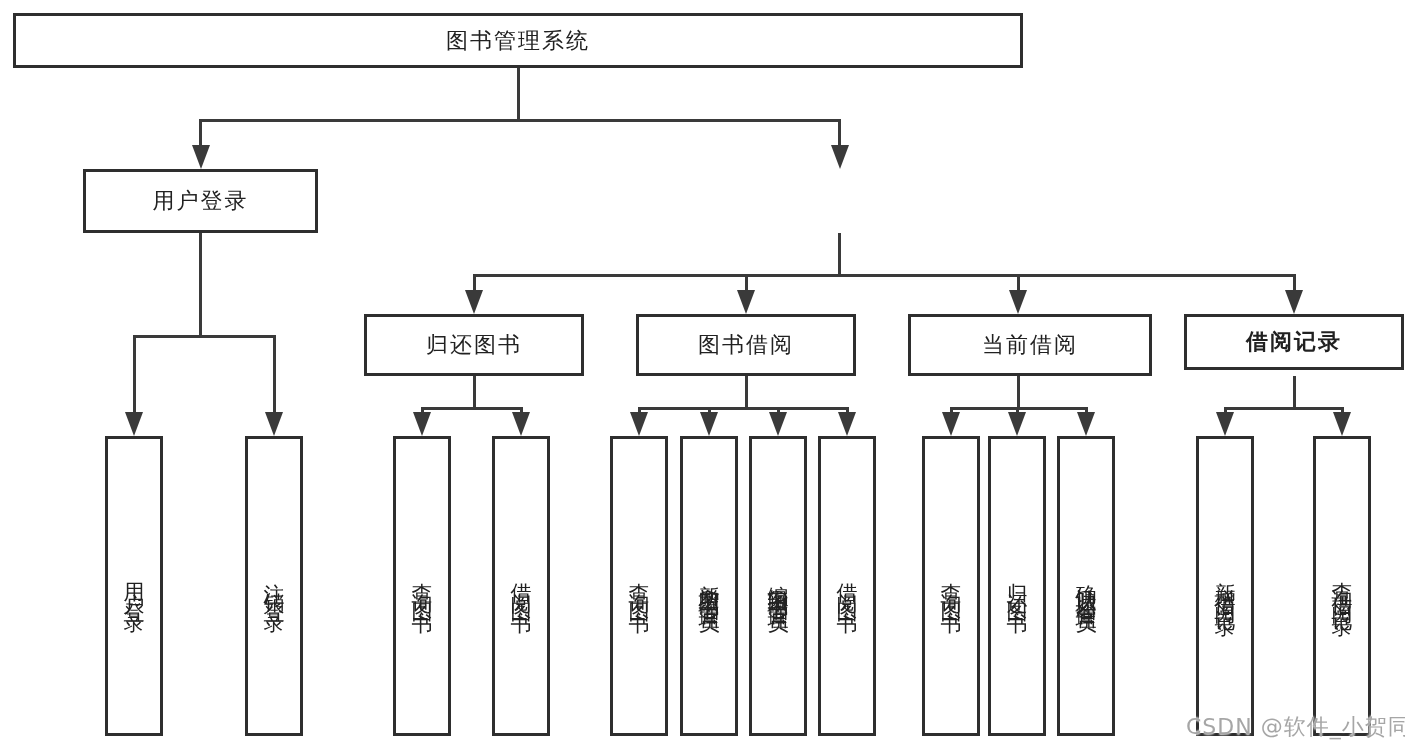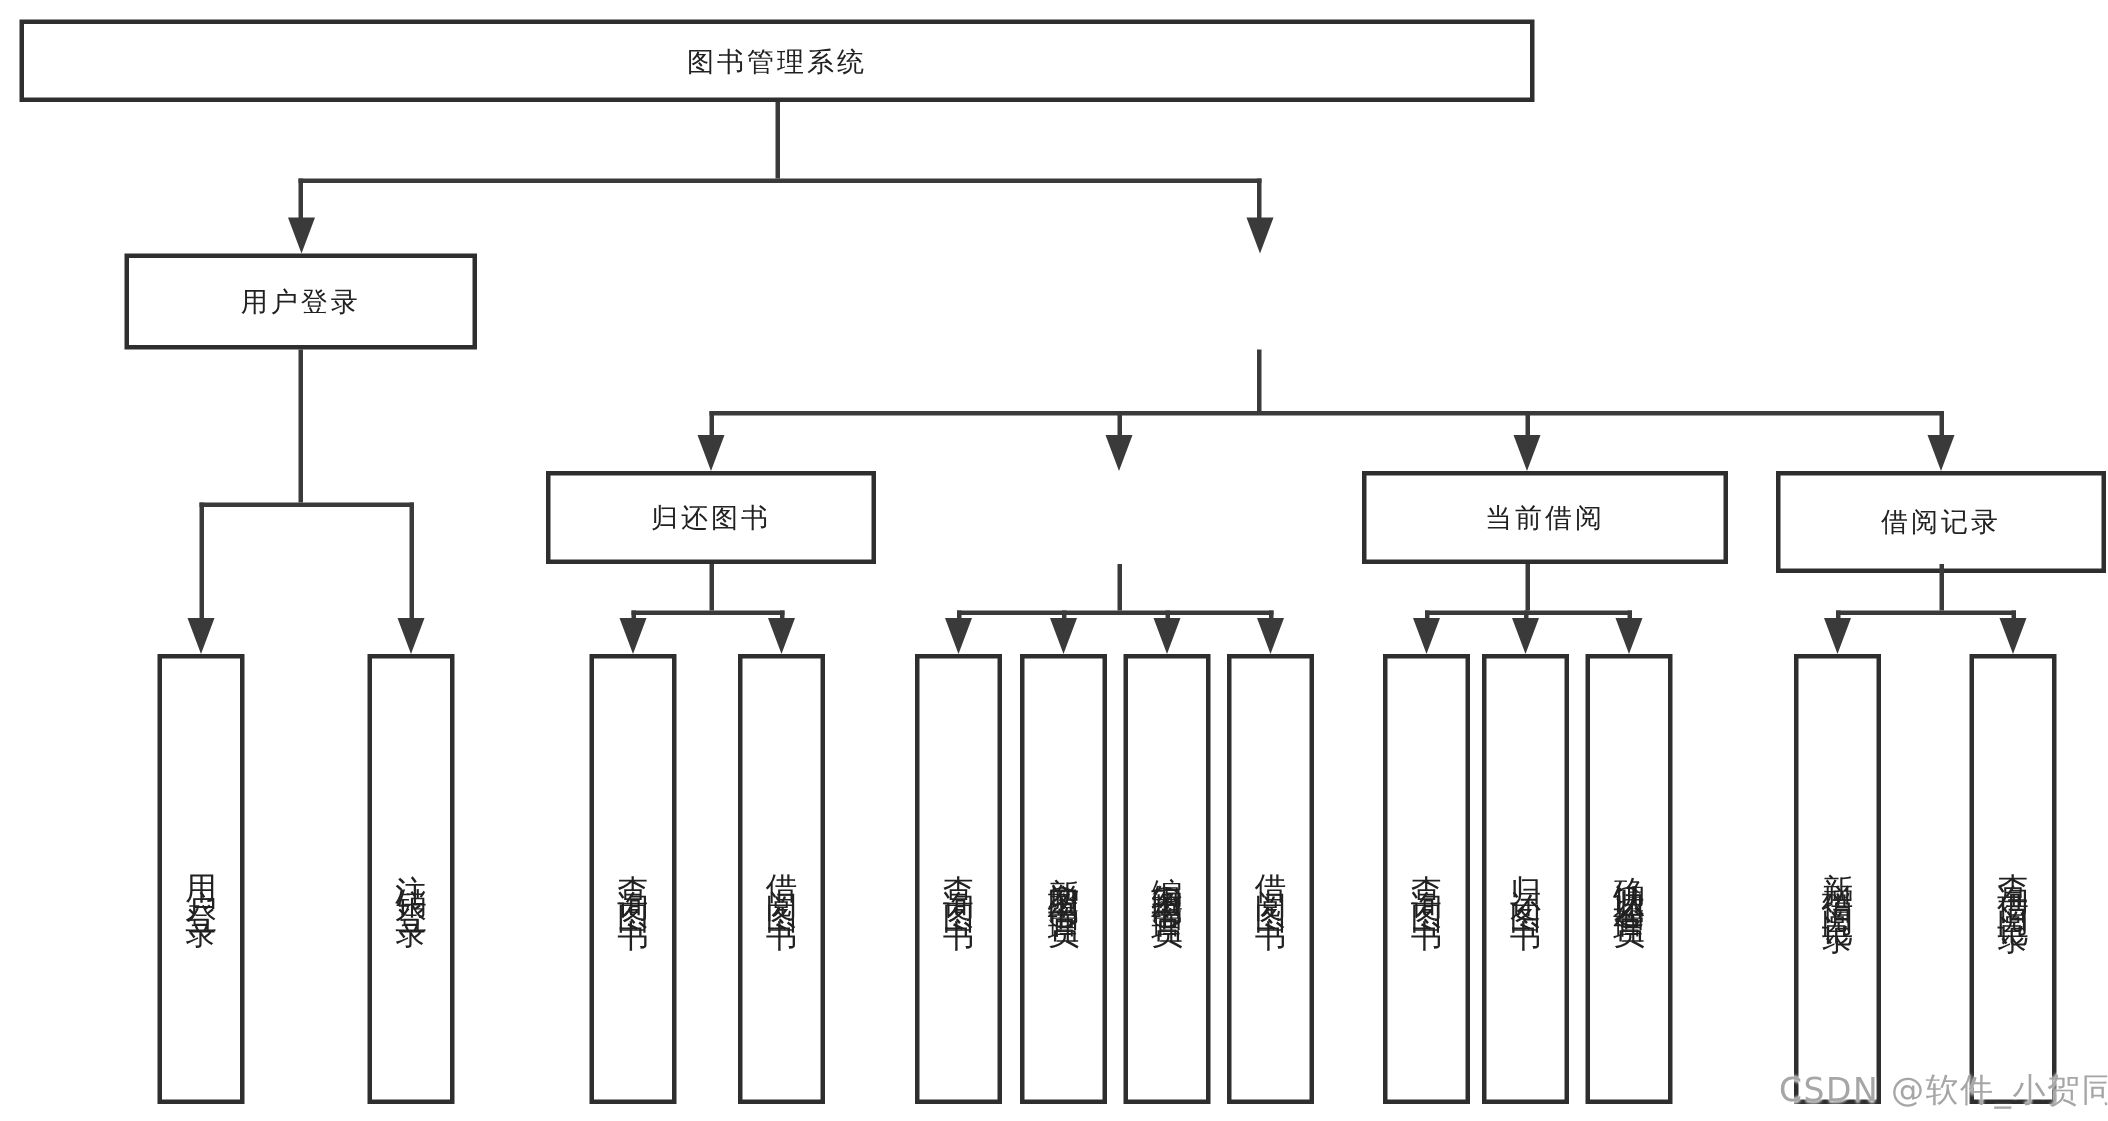--- a/index.html
+++ b/index.html
@@ -11,21 +11,21 @@
     overflow:hidden;
   }
   .box {
     position:absolute;
     border:3px solid #2e2e2e;
     background:#ffffff;
     box-sizing:border-box;
     display:flex; align-items:center; justify-content:center;
     color:#212121;
   }
-  .hlabel { font-size:18px; letter-spacing:2px; white-space:nowrap;text-align:right; }
+  .hlabel { font-size:22px; letter-spacing:2px; white-space:nowrap;text-align:right; }
   .vtext {
     writing-mode:vertical-rl;
     text-orientation:mixed;
     font-size:21px;
     letter-spacing:10px;
     line-height:1.15;
     color:#212121;
   }
   .vline { position:absolute; width:3px; background:#3a3a3a; }
   .hline { position:absolute; height:3px; background:#3a3a3a; }
@@ -57,26 +57,29 @@
 
   <div class="box" style="left:83px; top:169px; width:235px; height:64px;">
     <span class="hlabel">用户登录</span>
   </div>
 
 
   <div class="box" style="left:364px; top:314px; width:220px; height:62px;">
     <span class="hlabel">归还图书</span>
   </div>
 
+  <div class="box" style="left:636px; top:314px; width:220px; height:62px;">
+    <span class="hlabel">图书借阅</span>
+  </div>
 
   <div class="box" style="left:908px; top:314px; width:244px; height:62px;">
     <span class="hlabel">当前借阅</span>
   </div>
 
-  <div class="box" style="left:1184px; top:314px; width:220px; height:68px;">
+  <div class="box" style="left:1184px; top:314px; width:220px; height:56px;font-weight:bold;">
     <span class="hlabel">借阅记录</span>
   </div>
 
   <div class="box" style="left:105px; top:436px; width:58px; height:300px;">
     <span class="vtext">用户登录</span>
   </div>
 
   <div class="box" style="left:245px; top:436px; width:58px; height:300px;">
     <span class="vtext">注销登录</span>
   </div>

